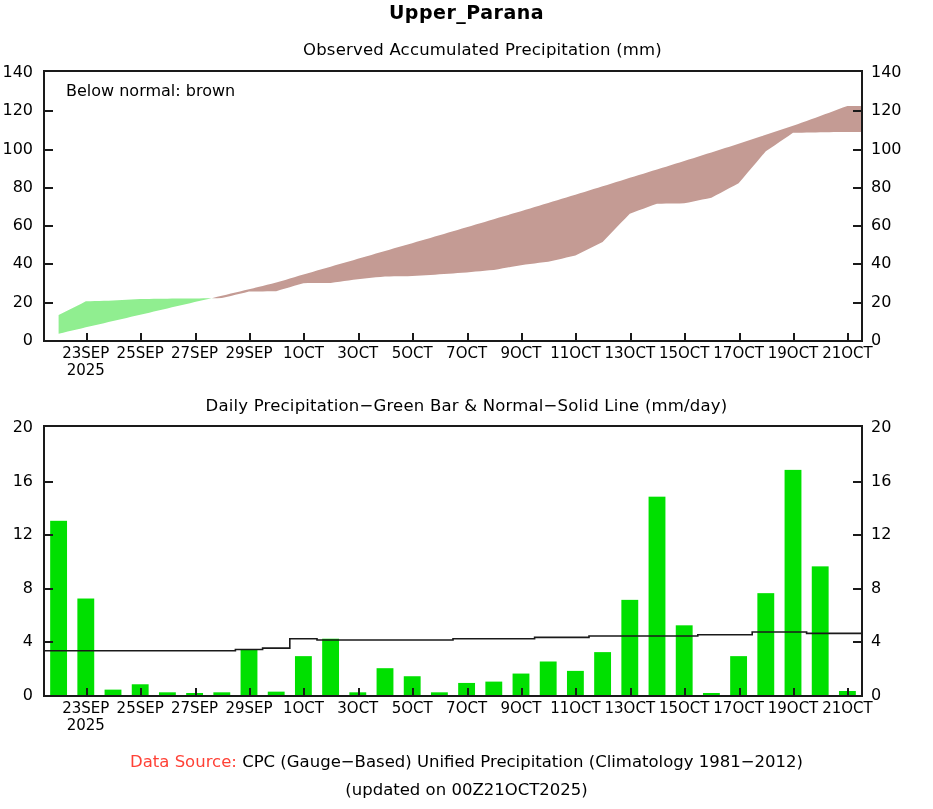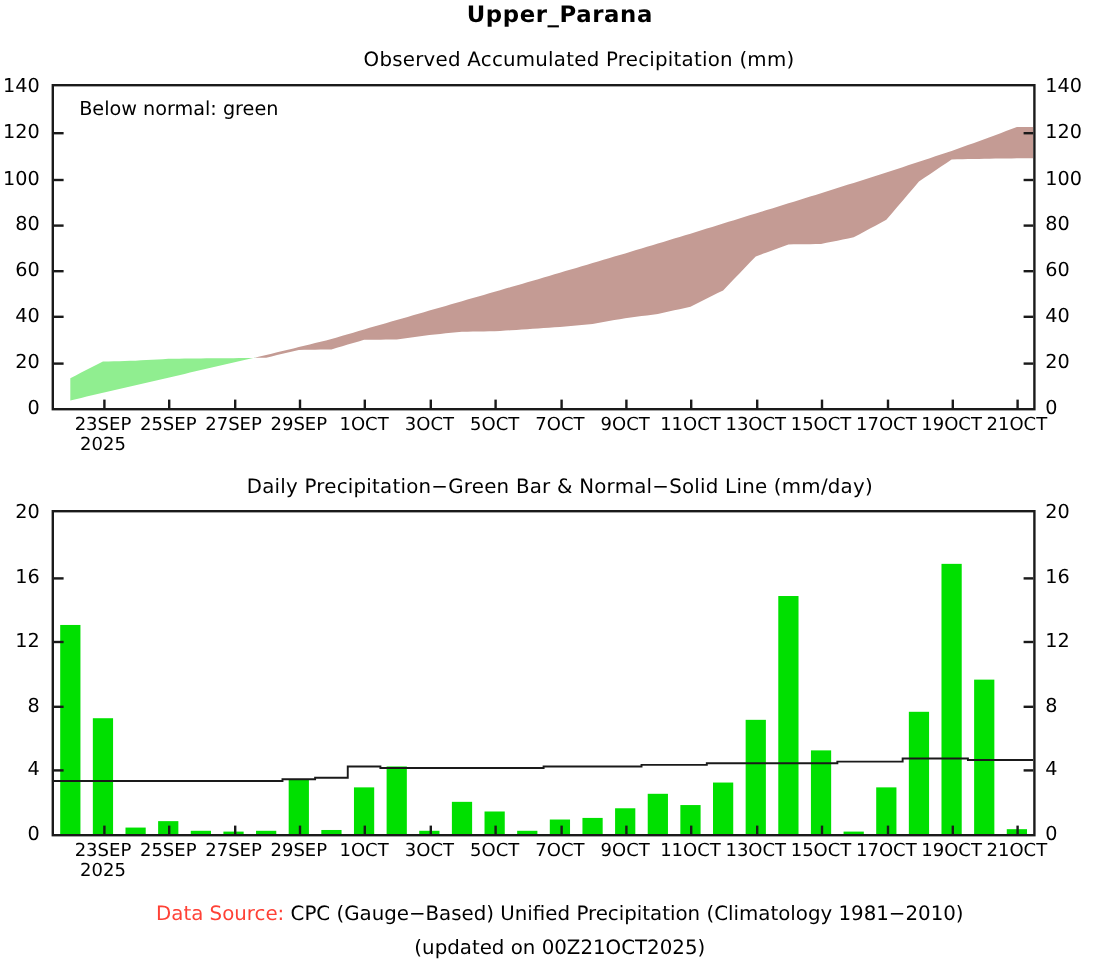--- a/index.html
+++ b/index.html
@@ -188,21 +188,21 @@
         <div class="xtick-label" style="left: 684.2px; top: 345px;">15OCT</div>
         <div class="xtick-mark" style="left: 738.6px; top: 333px;"></div>
         <div class="xtick-label" style="left: 738.6px; top: 345px;">17OCT</div>
         <div class="xtick-mark" style="left: 793px; top: 333px;"></div>
         <div class="xtick-label" style="left: 793px; top: 345px;">19OCT</div>
         <div class="xtick-mark" style="left: 847.4px; top: 333px;"></div>
         <div class="xtick-label" style="left: 847.4px; top: 345px;">21OCT</div>
       </div>
 
     <div class="legend-box" style="left:66px; top:80px;">
-      <div>Below normal: green</div>
+      <div>Below normal: brown</div>
     </div>
   </div>
 
   <div class="panel">
     <div class="panel-title" style="top:396px;">Daily Precipitation−Green Bar &amp; Normal−Solid Line (mm/day)</div>
 
     <div id="plot-bot" class="plot" style="left:43px; top:425px; width:820px; height:272px;">
       <svg id="svg-bot" width="816" height="268" viewBox="0 0 816 268" preserveAspectRatio="none">
           <rect x="5.17" y="93.80" width="16.86" height="174.20" fill="#00E000" stroke="none"></rect>
           <rect x="32.37" y="171.52" width="16.86" height="96.48" fill="#00E000" stroke="none"></rect>
@@ -288,19 +288,19 @@
         <div class="xtick-label" style="left: 738.6px; top: 700px;">17OCT</div>
         <div class="xtick-mark" style="left: 793px; top: 688px;"></div>
         <div class="xtick-label" style="left: 793px; top: 700px;">19OCT</div>
         <div class="xtick-mark" style="left: 847.4px; top: 688px;"></div>
         <div class="xtick-label" style="left: 847.4px; top: 700px;">21OCT</div>
       </div>
   </div>
 
   <div class="footer" style="top:748px;">
     <span class="src-label">Data Source:</span>
-    <span>CPC (Gauge−Based) Unified Precipitation (Climatology 1981−2010)</span>
+    <span>CPC (Gauge−Based) Unified Precipitation (Climatology 1981−2012)</span>
   </div>
   <div class="footer" style="top:776px;">
     <span>(updated on 00Z21OCT2025)</span>
   </div>
 
 </div>
 
 </body></html>

